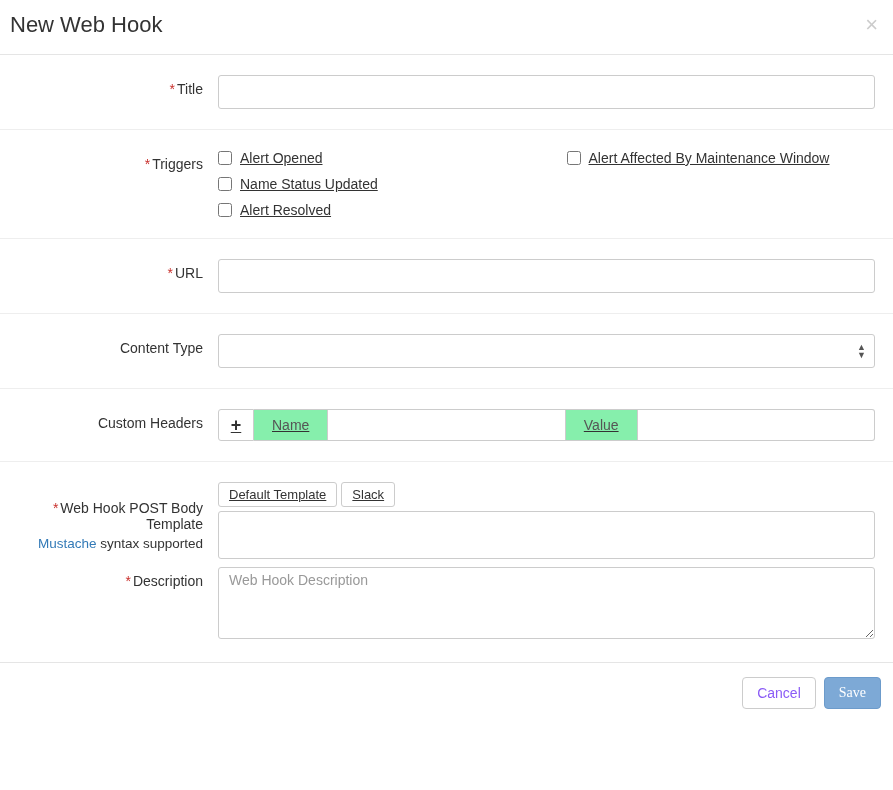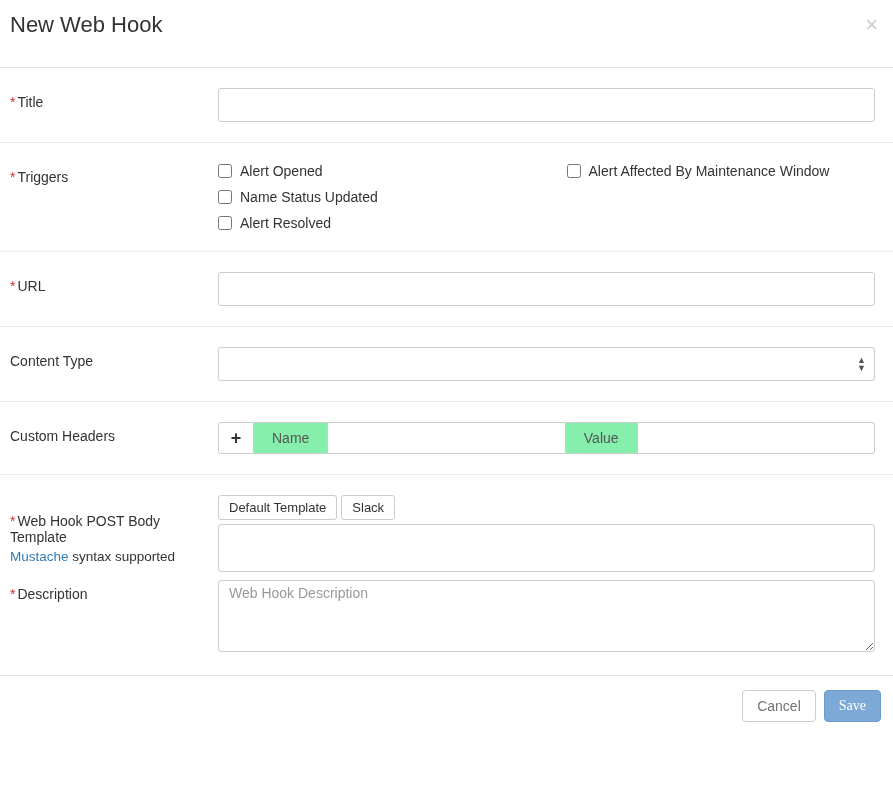--- a/index.html
+++ b/index.html
@@ -10,21 +10,21 @@
     font-size: 14px;
     color: #333;
     background: #fff;
   }
   .modal {
     width: 893px;
     background: #fff;
     position: relative;
   }
   .modal-header {
-    padding: 12px 15px 29px 10px;
+    padding: 12px 15px 16px 10px;
     border-bottom: 1px solid #e5e5e5;
     display: flex;
     justify-content: space-between;
     align-items: center;
   }
   .modal-title {
     font-size: 22px;
     font-weight: 500;
     color: #333;
     margin: 0;
@@ -44,21 +44,21 @@
     padding: 20px 10px 20px 10px;
     border-bottom: 1px solid #eee;
     align-items: flex-start;
   }
   .form-group.no-border {
     border-bottom: none;
   }
   .form-label {
     width: 208px;
     flex-shrink: 0;
-    text-align: left;
+    text-align: right;
     padding-right: 15px;
     padding-top: 6px;
     color: #333;
   }
   .form-label .required {
     color: #c9302c;
     margin-right: 2px;
   }
   .form-label .sub {
     display: block;
@@ -67,20 +67,21 @@
     margin-top: 4px;
   }
   .form-label .sub a {
     color: #337ab7;
     text-decoration: none;
     cursor: pointer;
   }
   .form-field {
     flex: 1;
     padding-right: 8px;
+    text-decoration: underline;
   }
   .text-input {
     width: 100%;
     height: 34px;
     padding: 6px 10px;
     border: 1px solid #ccc;
     border-radius: 3px;
     font-size: 14px;
     color: #555;
     background: #fff;
@@ -215,21 +216,21 @@
   .btn {
     padding: 7px 14px;
     border-radius: 4px;
     font-size: 14px;
     cursor: pointer;
     border: 1px solid transparent;
   }
   .btn-default {
     background: #fff;
     border-color: #ccc;
-    color: #737373;
+    color: #8b5cf6;
   }
   .btn-primary {
     background: #7da9d6;
     border-color: #6c9bcb;
     color: #fff;
     font-family: Liberation Serif, serif;
   }
   .group-body-template { padding-bottom: 6px; }
   .group-desc { padding-top: 10px; }
 </style>

